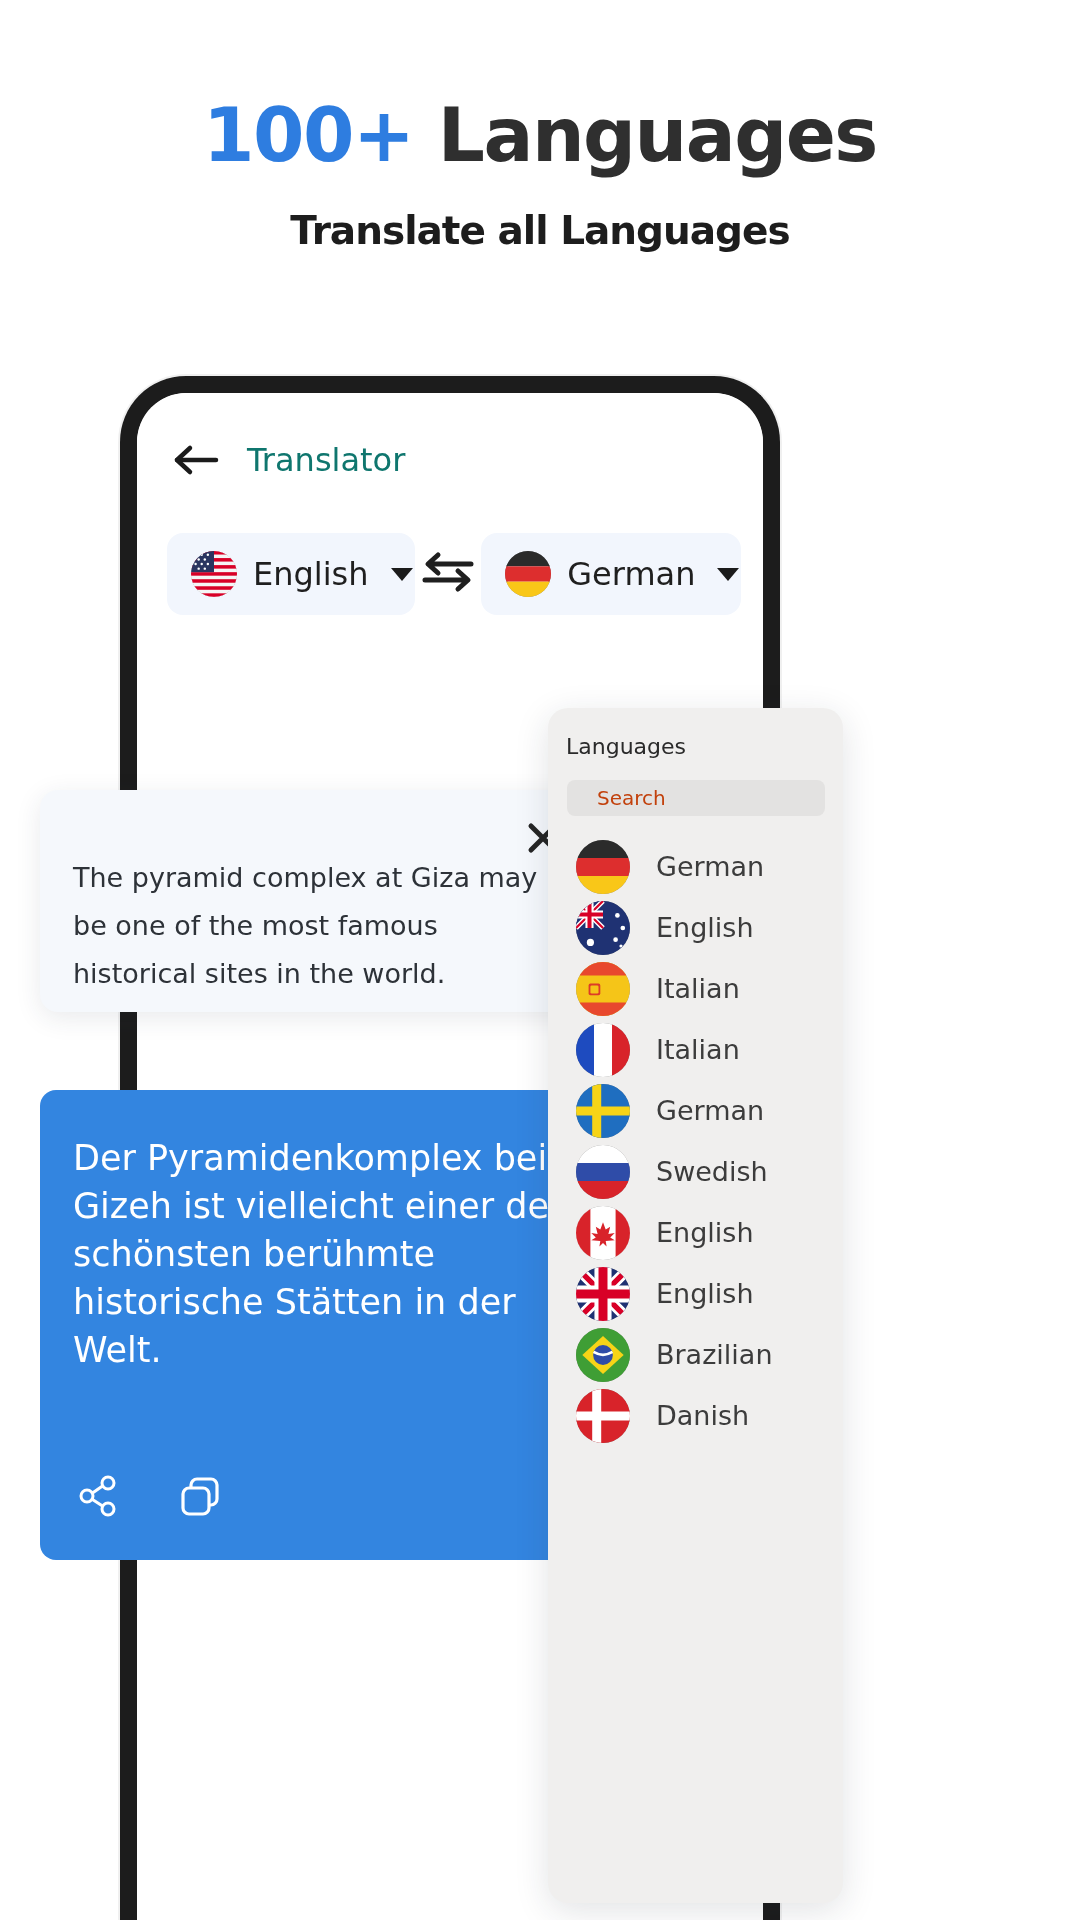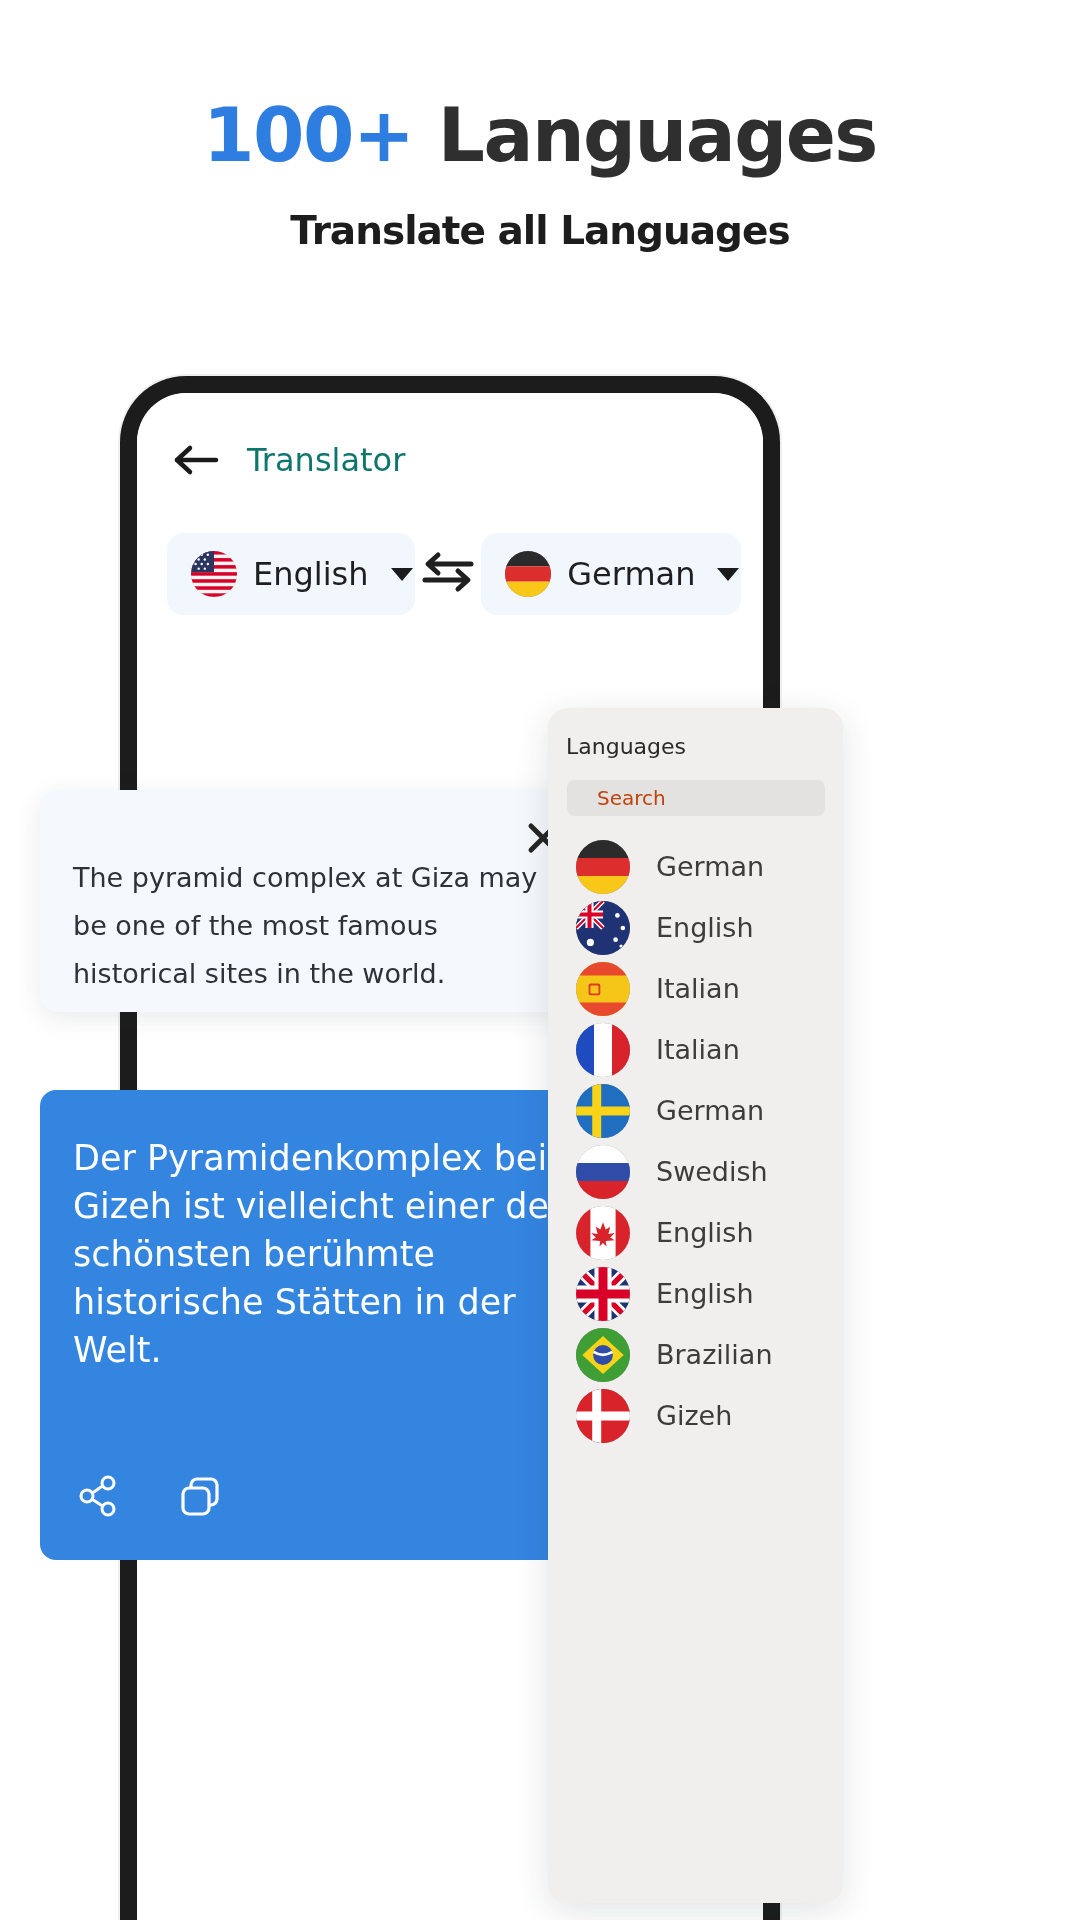--- a/index.html
+++ b/index.html
@@ -390,18 +390,18 @@
           <span class="lang-item-label">Brazilian</span>
         </div>
         <div class="lang-item">
           <span class="flag flag-lg">
             <svg viewBox="0 0 60 60">
               <rect width="60" height="60" fill="#d8232a"></rect>
               <rect x="18" y="0" width="10" height="60" fill="#fff"></rect>
               <rect x="0" y="25" width="60" height="10" fill="#fff"></rect>
             </svg>
           </span>
-          <span class="lang-item-label">Gizeh</span>
+          <span class="lang-item-label">Danish</span>
         </div>
       </div>
   </div>
 
 </div>
 
 </body></html>

